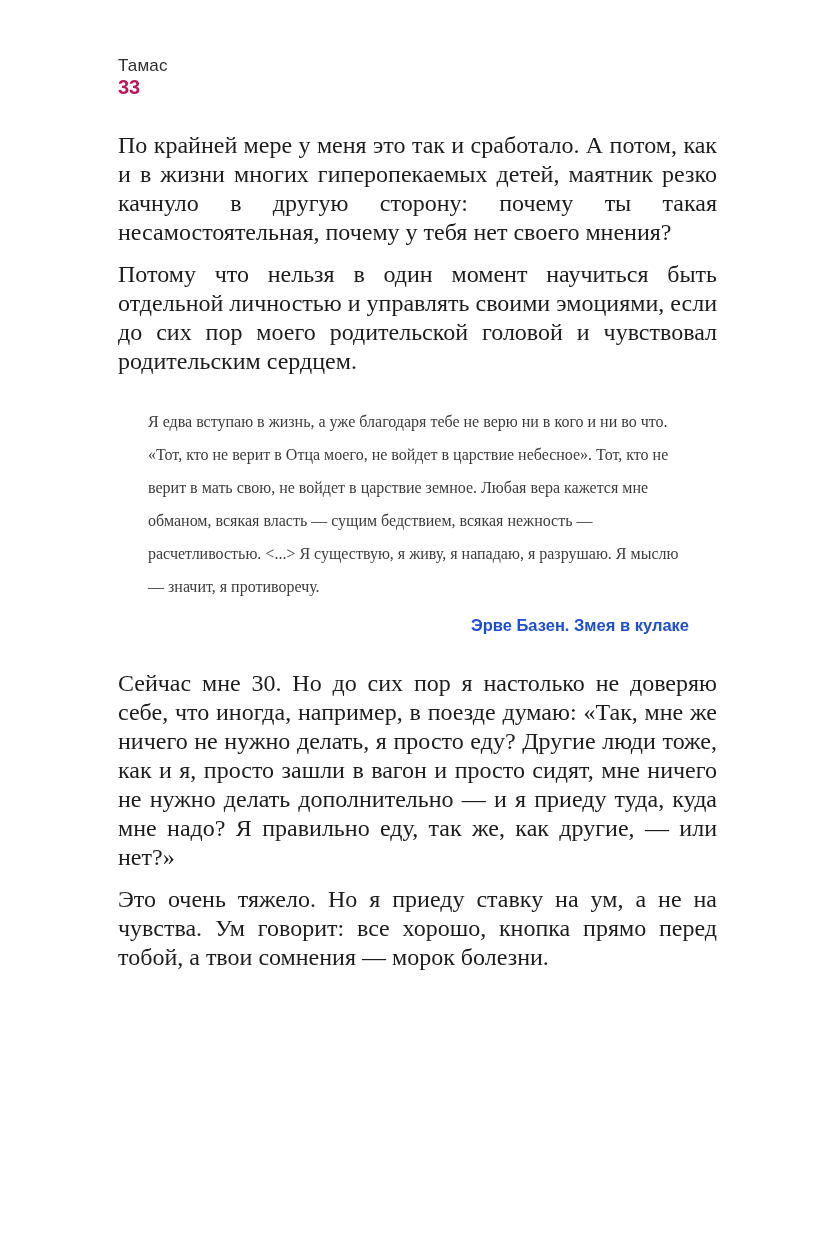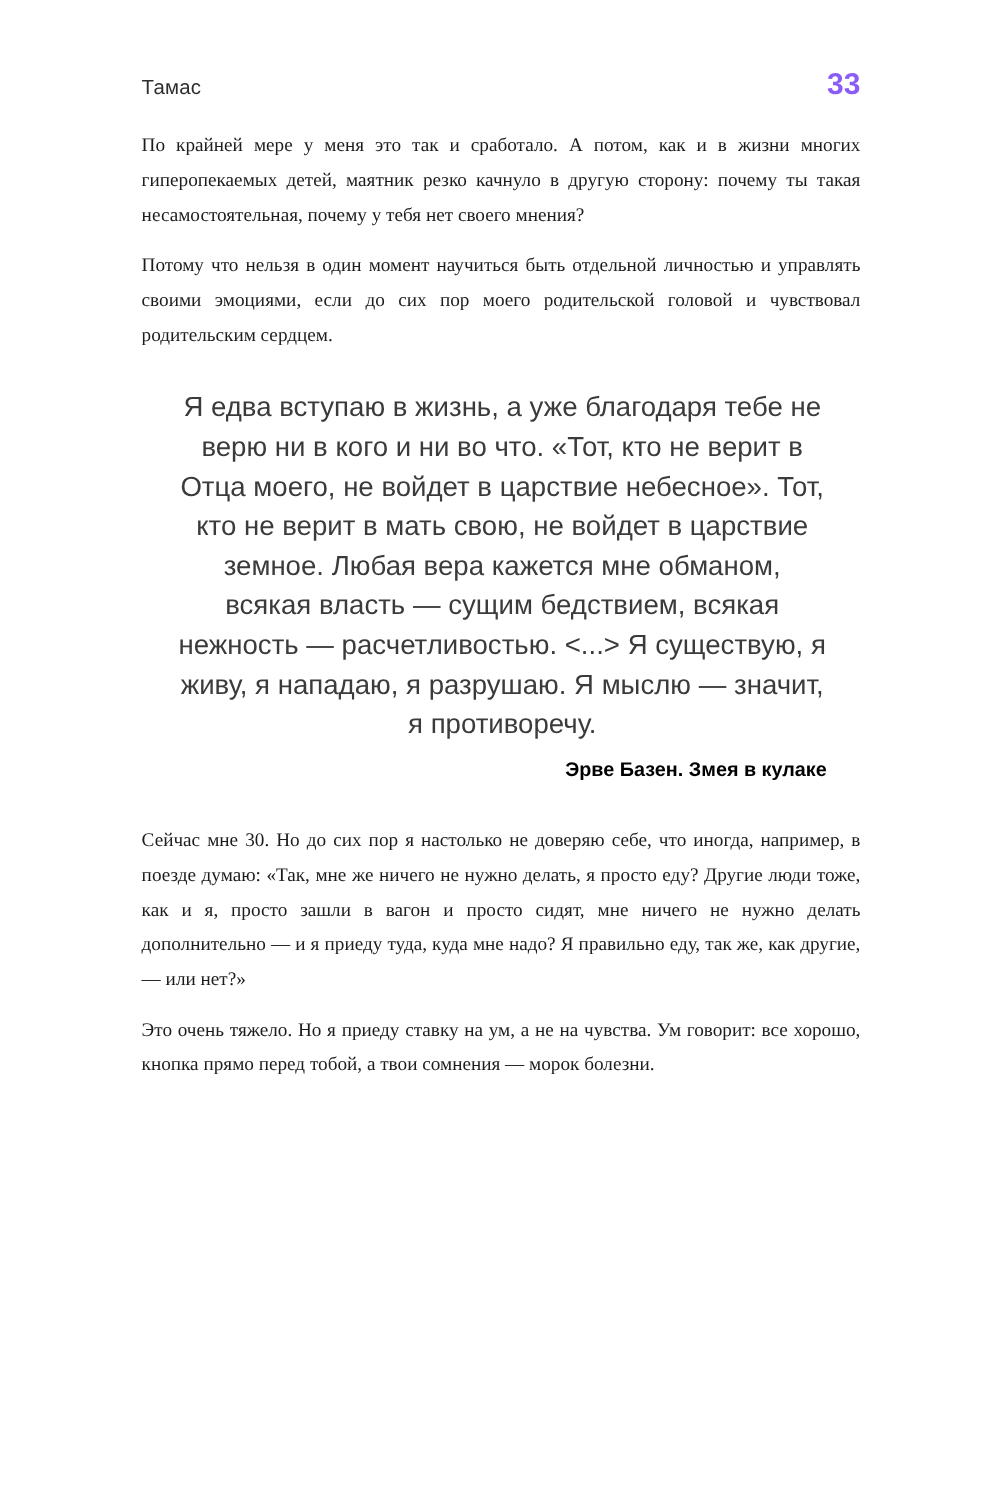--- a/index.html
+++ b/index.html
@@ -14,57 +14,58 @@
   .page {
     width: 833px;
     height: 1240px;
     padding: 56px 116px 0 118px;
     background: #ffffff;
   }
   .page-header {
     display: flex;
     justify-content: space-between;
     align-items: baseline;
-    margin-bottom: 22px;
+    margin-bottom: 32px;
     font-family: "Liberation Sans", sans-serif;
+    flex-direction: column;
   }
   .running-title {
     font-size: 17px;
     color: #2e2e2e;
     letter-spacing: 0.2px;
   }
   .page-number {
-    font-size: 25px;
+    font-size: 20px;
     font-weight: 700;
-    color: #8b5cf6;
+    color: #be185d;
   }
   .body-text {
     font-family: "Liberation Serif", serif;
-    font-size: 16px;
+    font-size: 24px;
     line-height: 29px;
     text-align: justify;
     color: #1c1c1c;
     margin-bottom: 13px;
   }
   .block-quote {
     margin: 29px 28px 0 30px;
   }
   .quote-text {
-    font-family: Liberation Sans, sans-serif;
-    font-size: 23px;
+    font-family: Liberation Serif, serif;
+    font-size: 16px;
     line-height: 33px;
     color: #3b3b3b;
-    text-align: center;
+    text-align: left;
     font-weight: 400;
   }
   .quote-attribution {
     font-family: "Liberation Sans", sans-serif;
     font-size: 16.5px;
     font-weight: 700;
-    color: #000000;
+    color: #1d4ed8;
     text-align: right;
     margin-top: 13px;
     margin-bottom: 34px;
   }
 </style>
 </head>
 <body>
 
 <div class="page">
 

